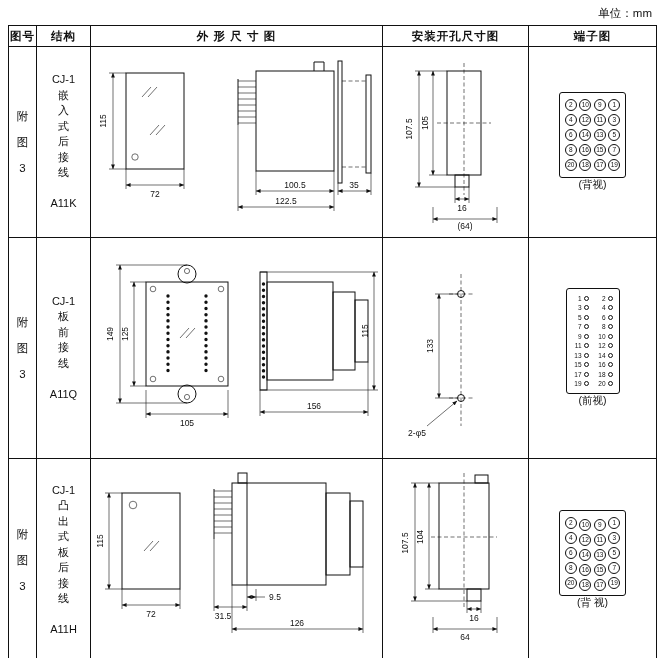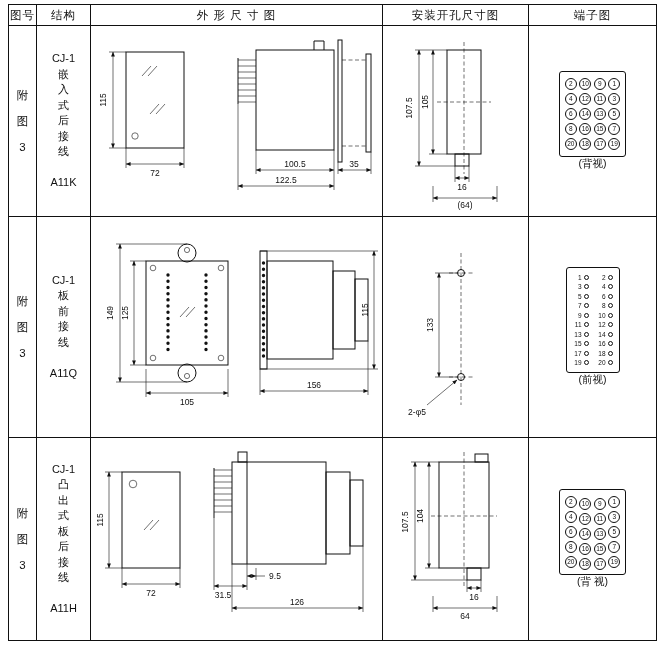--- a/index.html
+++ b/index.html
@@ -6,21 +6,21 @@
   html,body { background:#fff; }
   body {
     width:664px; height:658px;
     font-family:"Liberation Sans","DejaVu Sans",sans-serif;
     color:#111; overflow:hidden;
   }
   .sheet { padding:4px 8px 0 8px; }
   .unit { text-align:right; font-size:11.5px; padding:2px 4px 4px 0; }
   table.tbl { border-collapse:collapse; table-layout:fixed; width:648px; }
   .tbl th, .tbl td { border:1px solid #111; }
-  .tbl thead th { height:21px; font-weight:normal; font-size:11.5px; letter-spacing:1px; }
+  .tbl thead th { height:21px; font-weight:bold; font-size:11.5px; letter-spacing:1px; }
   td.figno  { font-size:11.5px; text-align:center; white-space:pre-line; line-height:26px; vertical-align:middle; }
   td.struct { font-size:11px; text-align:center; white-space:pre-line; line-height:15.5px; vertical-align:middle;margin-left:28px; }
   td.draw   { vertical-align:middle; text-align:center; padding:0; }
   td.termcell { vertical-align:middle; }
   tr.r1 td { height:188px; } tr.r2 td { height:216px; } tr.r3 td { height:200px; }
 
   .termwrap { display:flex; flex-direction:column; align-items:center; gap:0; }
   .tblock { border:1.5px solid #111; border-radius:3px; display:grid; background:#fff; }
   .tblock.back  { grid-template-columns:repeat(4,auto); gap:3px 2.5px; padding:6px 5px; }
   .tblock.back3 .tcirc:nth-child(4n+2), .tblock.back3 .tcirc:nth-child(4n+3) { transform:translateY(2px); }
@@ -43,20 +43,21 @@
 
 <svg width="0" height="0" style="position:absolute">
   <defs>
     <marker id="ar" viewBox="0 0 10 10" refX="9.5" refY="5" markerWidth="8" markerHeight="8" orient="auto-start-reverse">
       <path d="M0,1 L10,5 L0,9 z" fill="#111"></path>
     </marker>
   </defs>
 </svg>
 
 <div class="sheet">
+  <div class="unit">单位：mm</div>
 
   <table class="tbl">
     <colgroup>
       <col style="width:28px">
         <col style="width:54px">
         <col style="width:292px">
         <col style="width:146px">
         <col style="width:128px">
     </colgroup>
     <thead>

